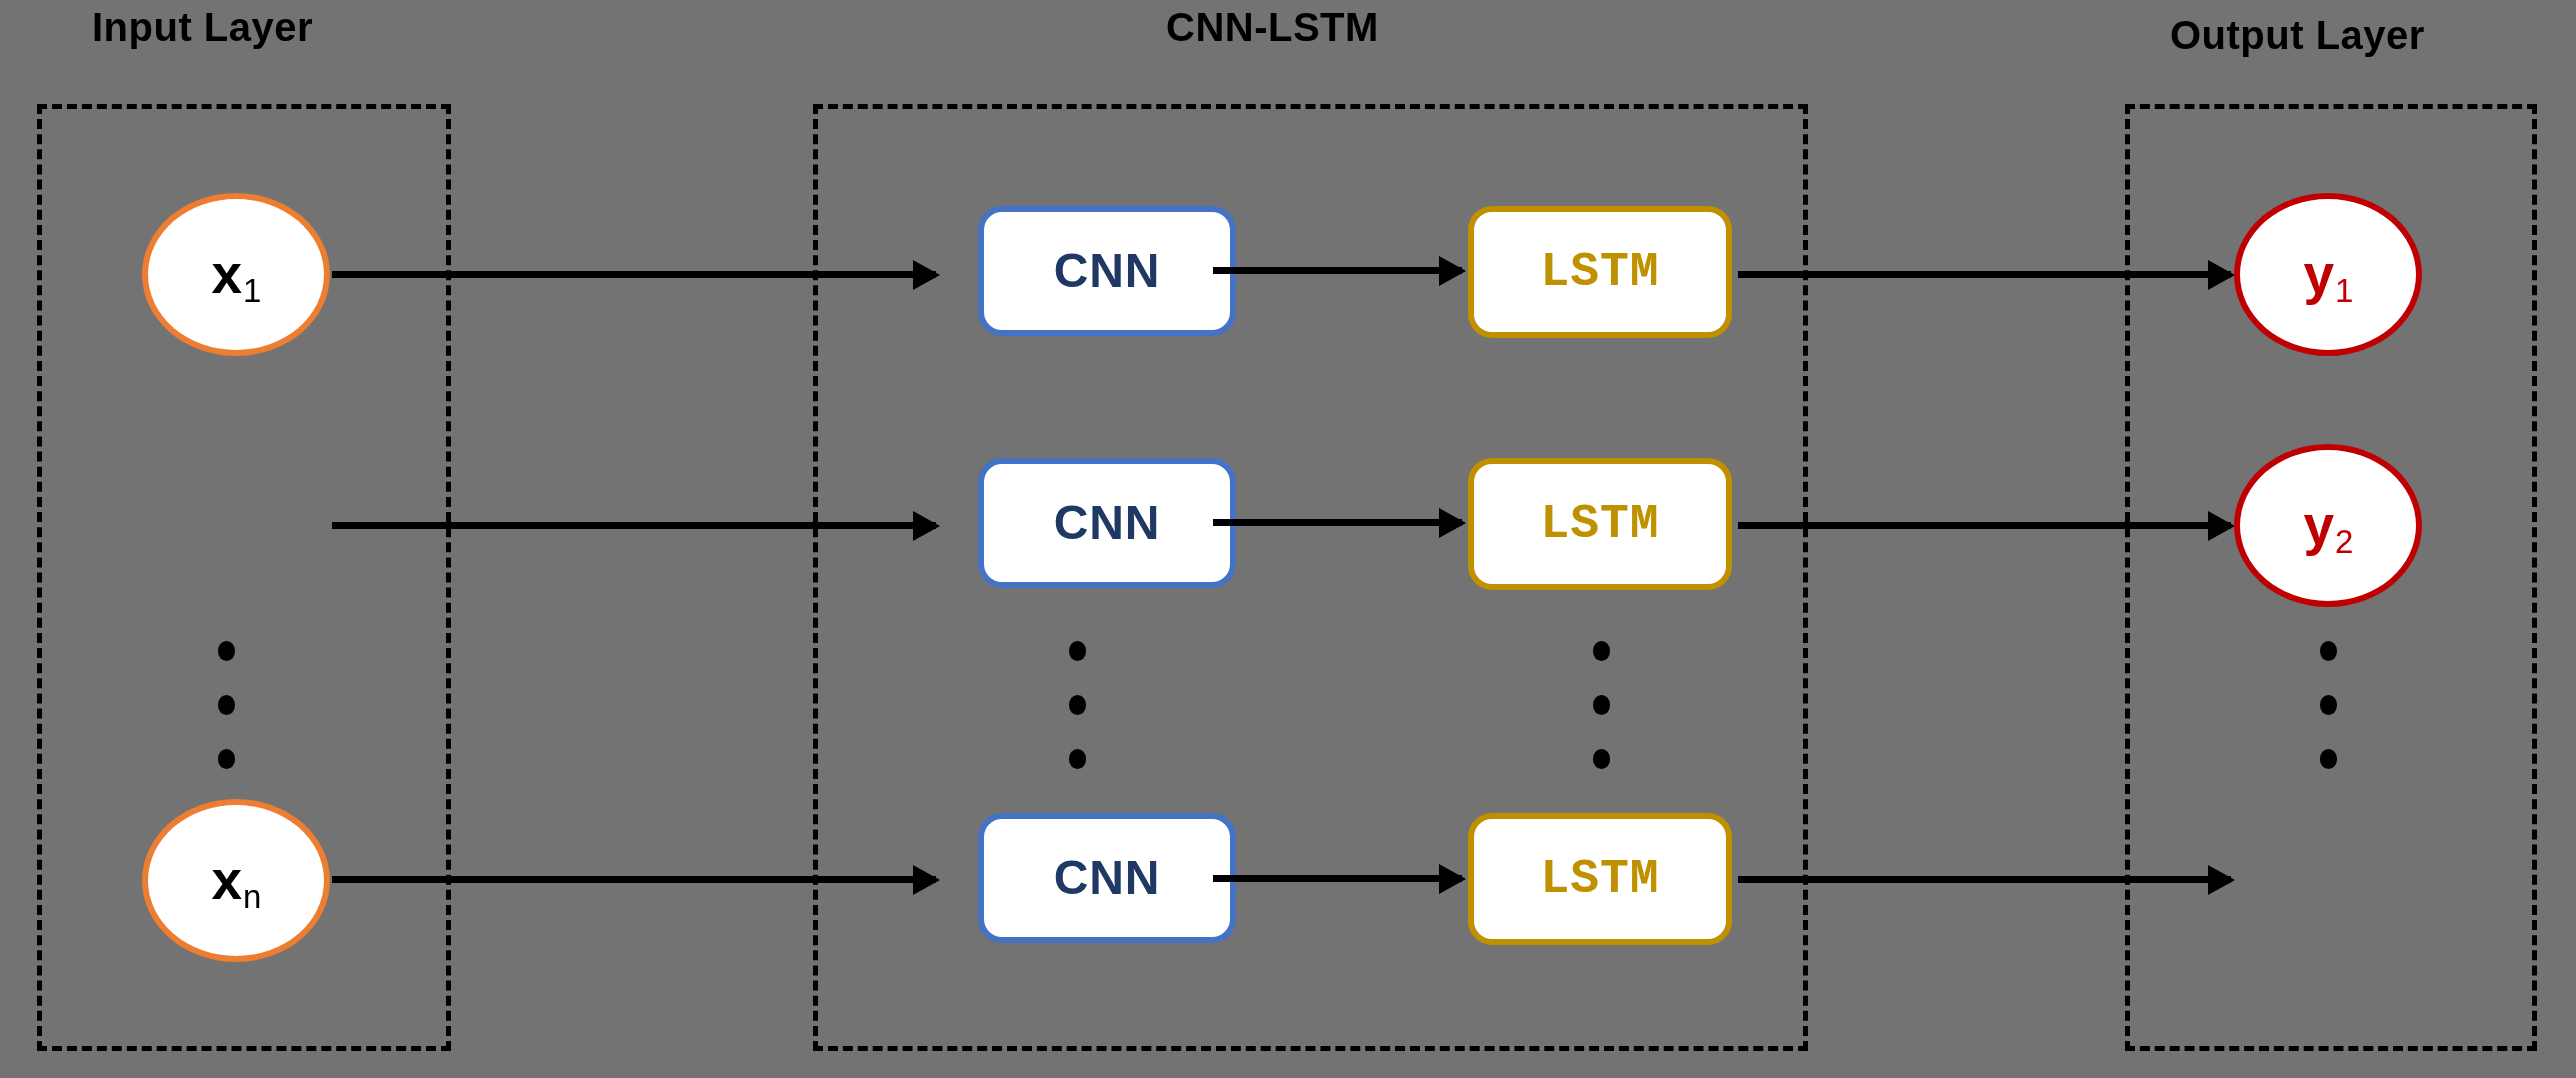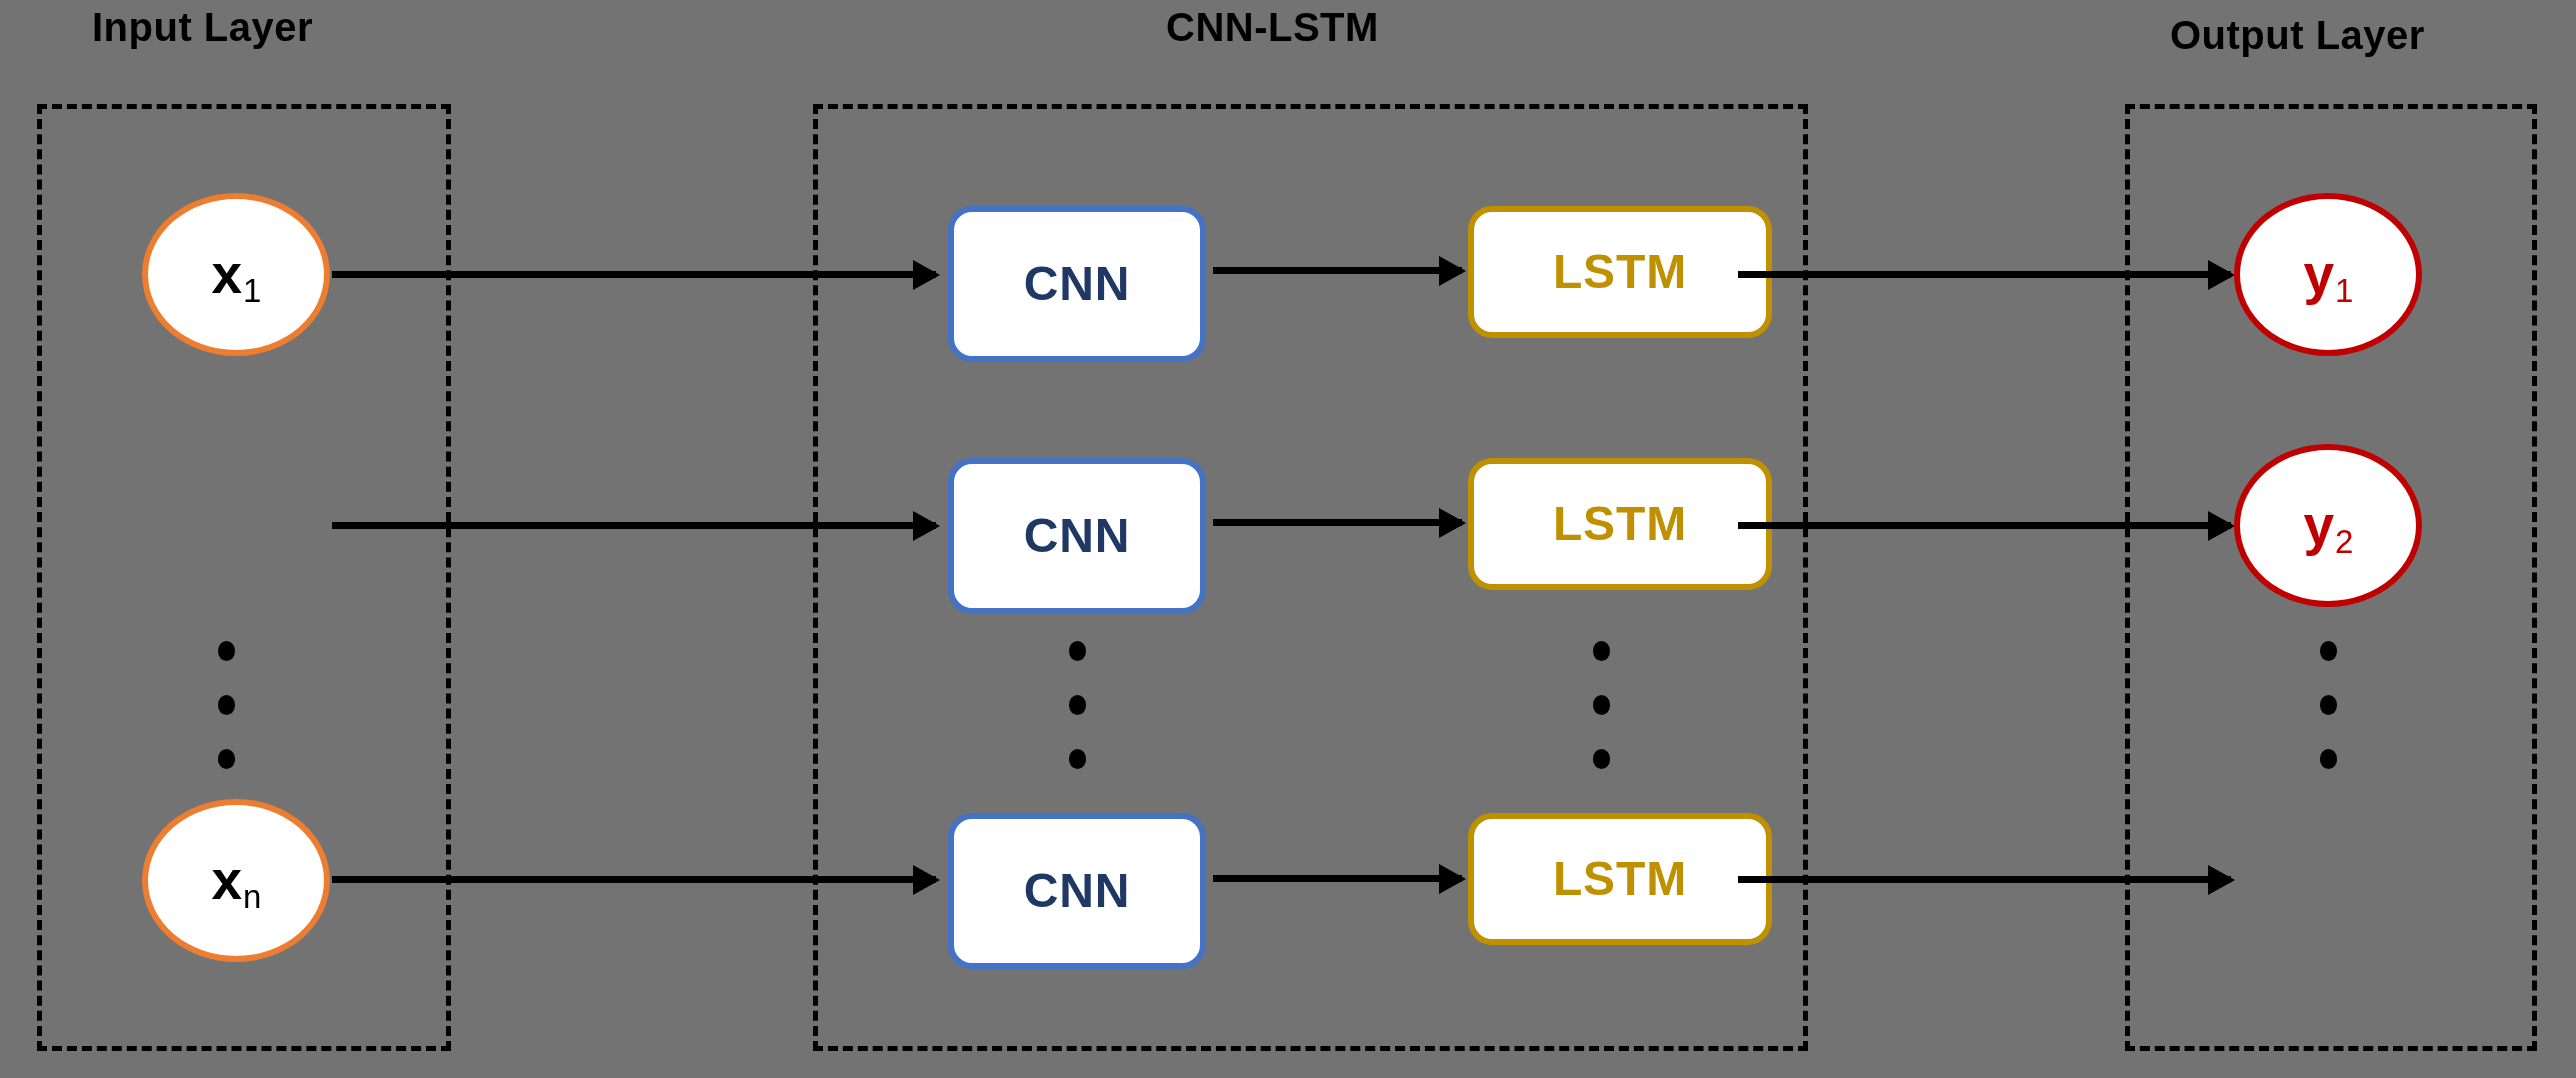--- a/index.html
+++ b/index.html
@@ -83,22 +83,22 @@
     display: flex;
     align-items: center;
     justify-content: center;
     border-width: 6.4px;
     border-style: solid;
     font-weight: bold;
     font-size: 48px;
     line-height: 1;
     letter-spacing: 0.9px;
   }
-  .proc-cnn  { border-color: #4472C4; color: #1F3864; width: 258px; height: 156px; left: 948px; }
-  .proc-lstm { border-color: #BF9000; color: #BF9000; width: 304px; height: 132px; left: 1468px; }
+  .proc-cnn  { border-color: #4472C4; color: #1F3864; width: 258px; height: 130px; left: 978px; }
+  .proc-lstm { border-color: #BF9000; color: #BF9000; width: 264px; height: 132px; left: 1468px; font-family: Liberation Mono, monospace; }
 
   
   .arrow {
     position: absolute;
     height: 7.3px;
     background: #000000;
   }
   .arrow::after {
     content: "";
     position: absolute;

